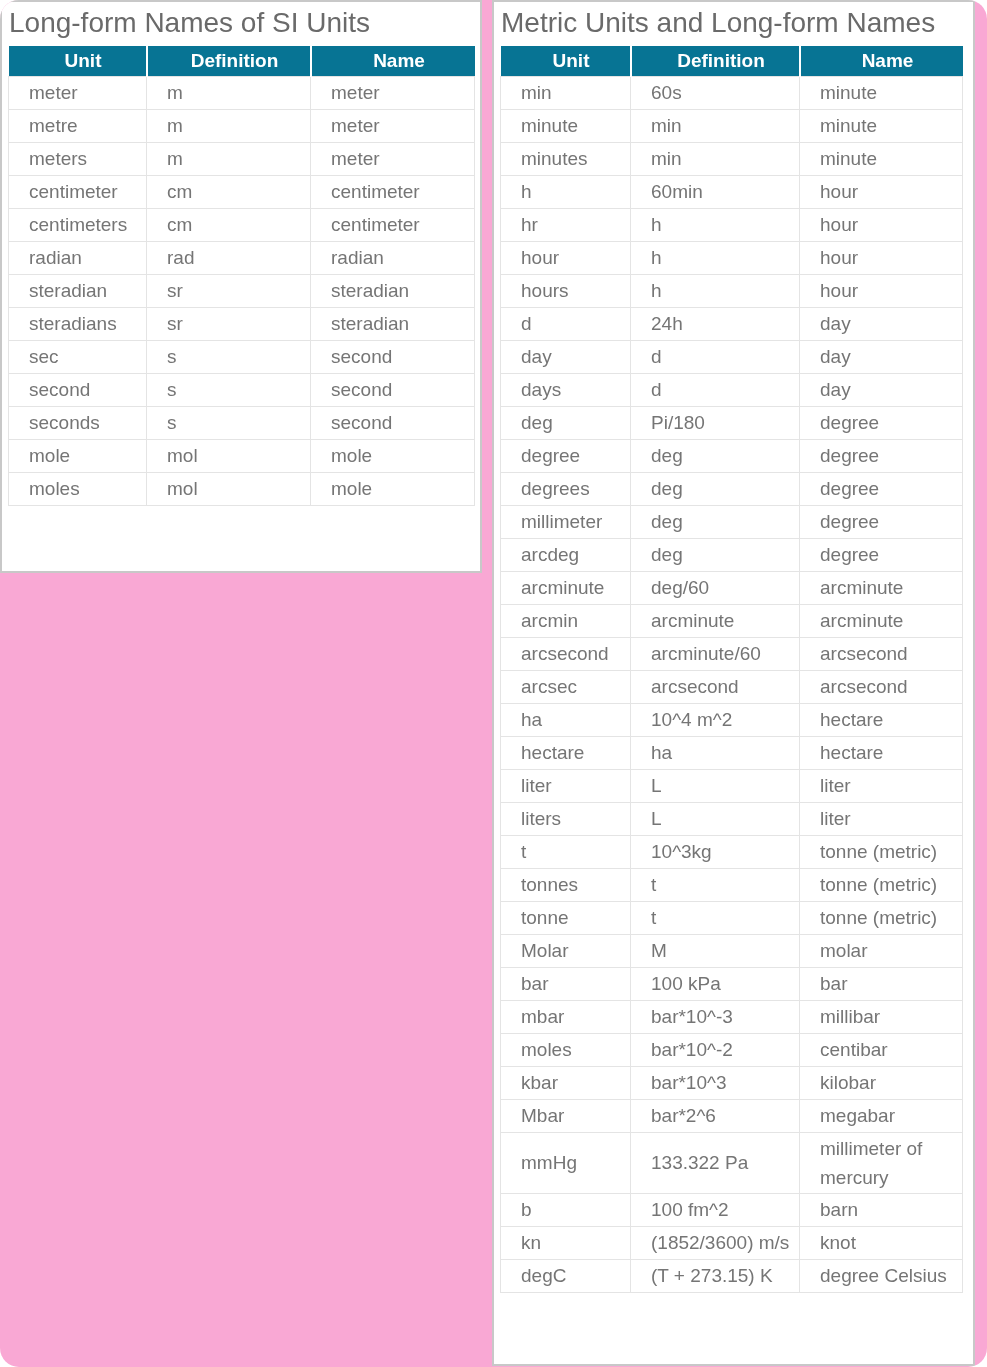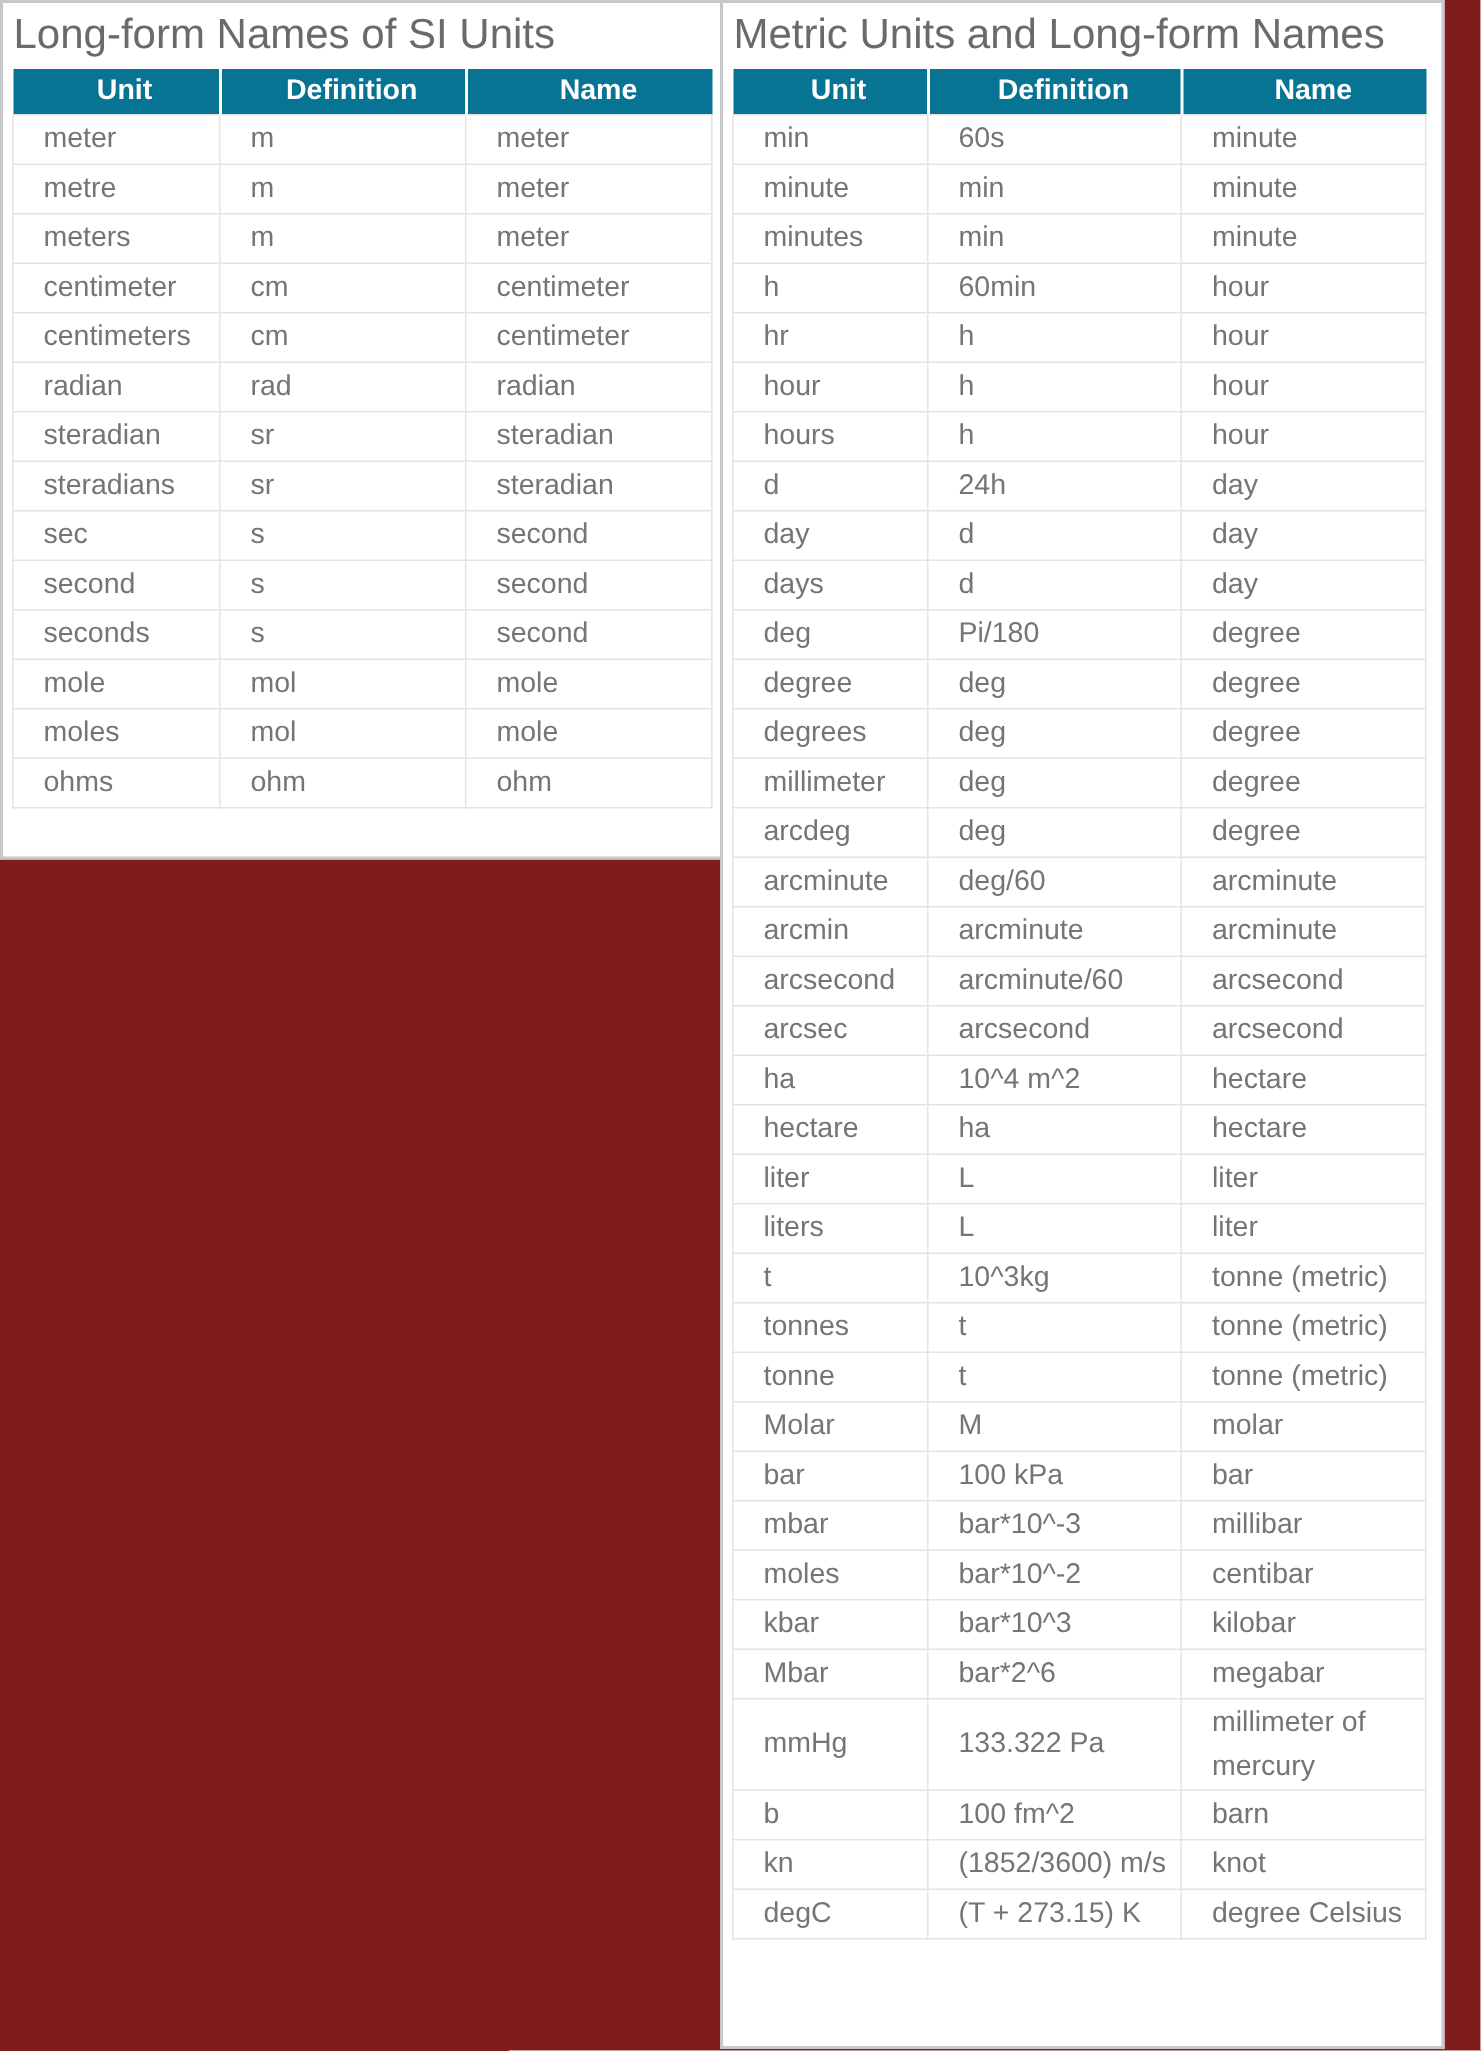--- a/index.html
+++ b/index.html
@@ -5,32 +5,33 @@
   html, body {
     margin: 0;
     padding: 0;
     background: #ffffff;
     font-family: "Liberation Sans", sans-serif;
   }
   .page {
     position: relative;
     width: 987px;
     height: 1367px;
-    background: #7f1d1d;
+    background: #f9a8d4;
     overflow: hidden;
+    border-radius: 19px;
   }
   .panel {
     position: absolute;
     box-sizing: border-box;
     background: #ffffff;
     border: 2px solid #c8c8c8;
     padding: 4px 5px 5px 5px;
   }
   .panel-left  { left: 0;     top: 0; width: 482px;  height: 573px; }
-  .panel-right { left: 480px; top: 0; width: 483px;  height: 1366px; }
+  .panel-right { left: 492px; top: 0; width: 483px;  height: 1366px; }
   .panel-title {
     font-size: 28px;
     font-weight: 400;
     color: #6a6a6a;
     margin: 1px 0 7px 2px;
     line-height: 1.15;
     white-space: nowrap;
   }
   table.units-table {
     border-collapse: collapse;
@@ -144,25 +145,20 @@
           <tr>
             <td>mole</td>
             <td>mol</td>
             <td>mole</td>
           </tr>
           <tr>
             <td>moles</td>
             <td>mol</td>
             <td>mole</td>
           </tr>
-          <tr>
-            <td>ohms</td>
-            <td>ohm</td>
-            <td>ohm</td>
-          </tr>
         </tbody>
     </table>
   </section>
 
   <section class="panel panel-right">
     <h2 class="panel-title">Metric Units and Long-form Names</h2>
     <table class="units-table">
       <colgroup>
         <col style="width:130px">
           <col style="width:169px">

